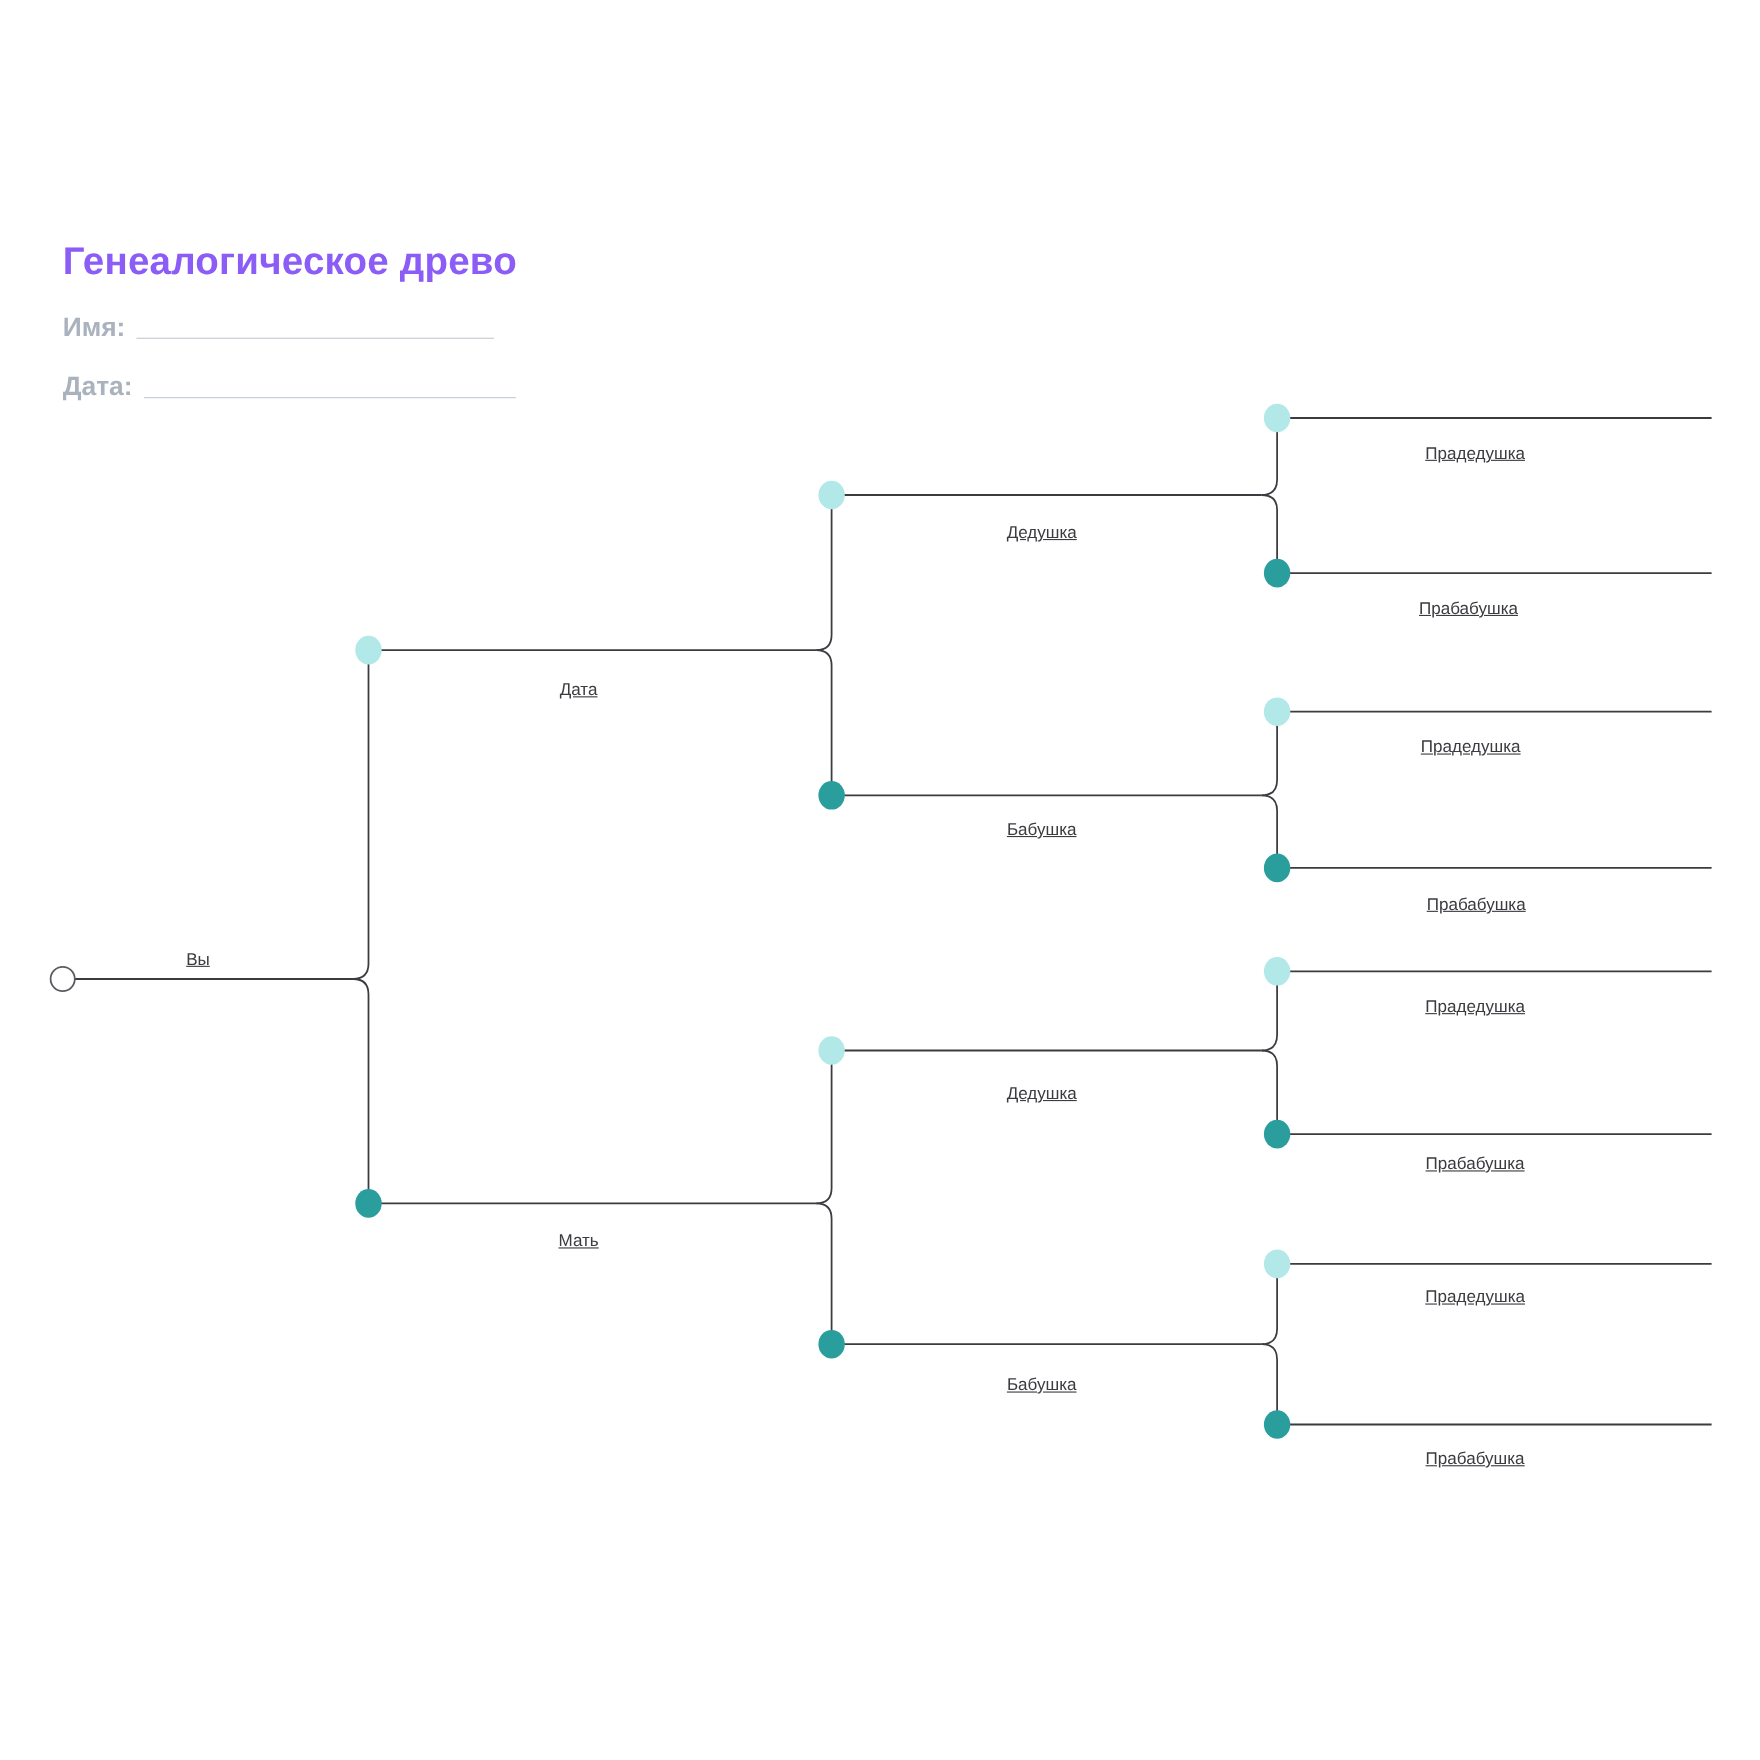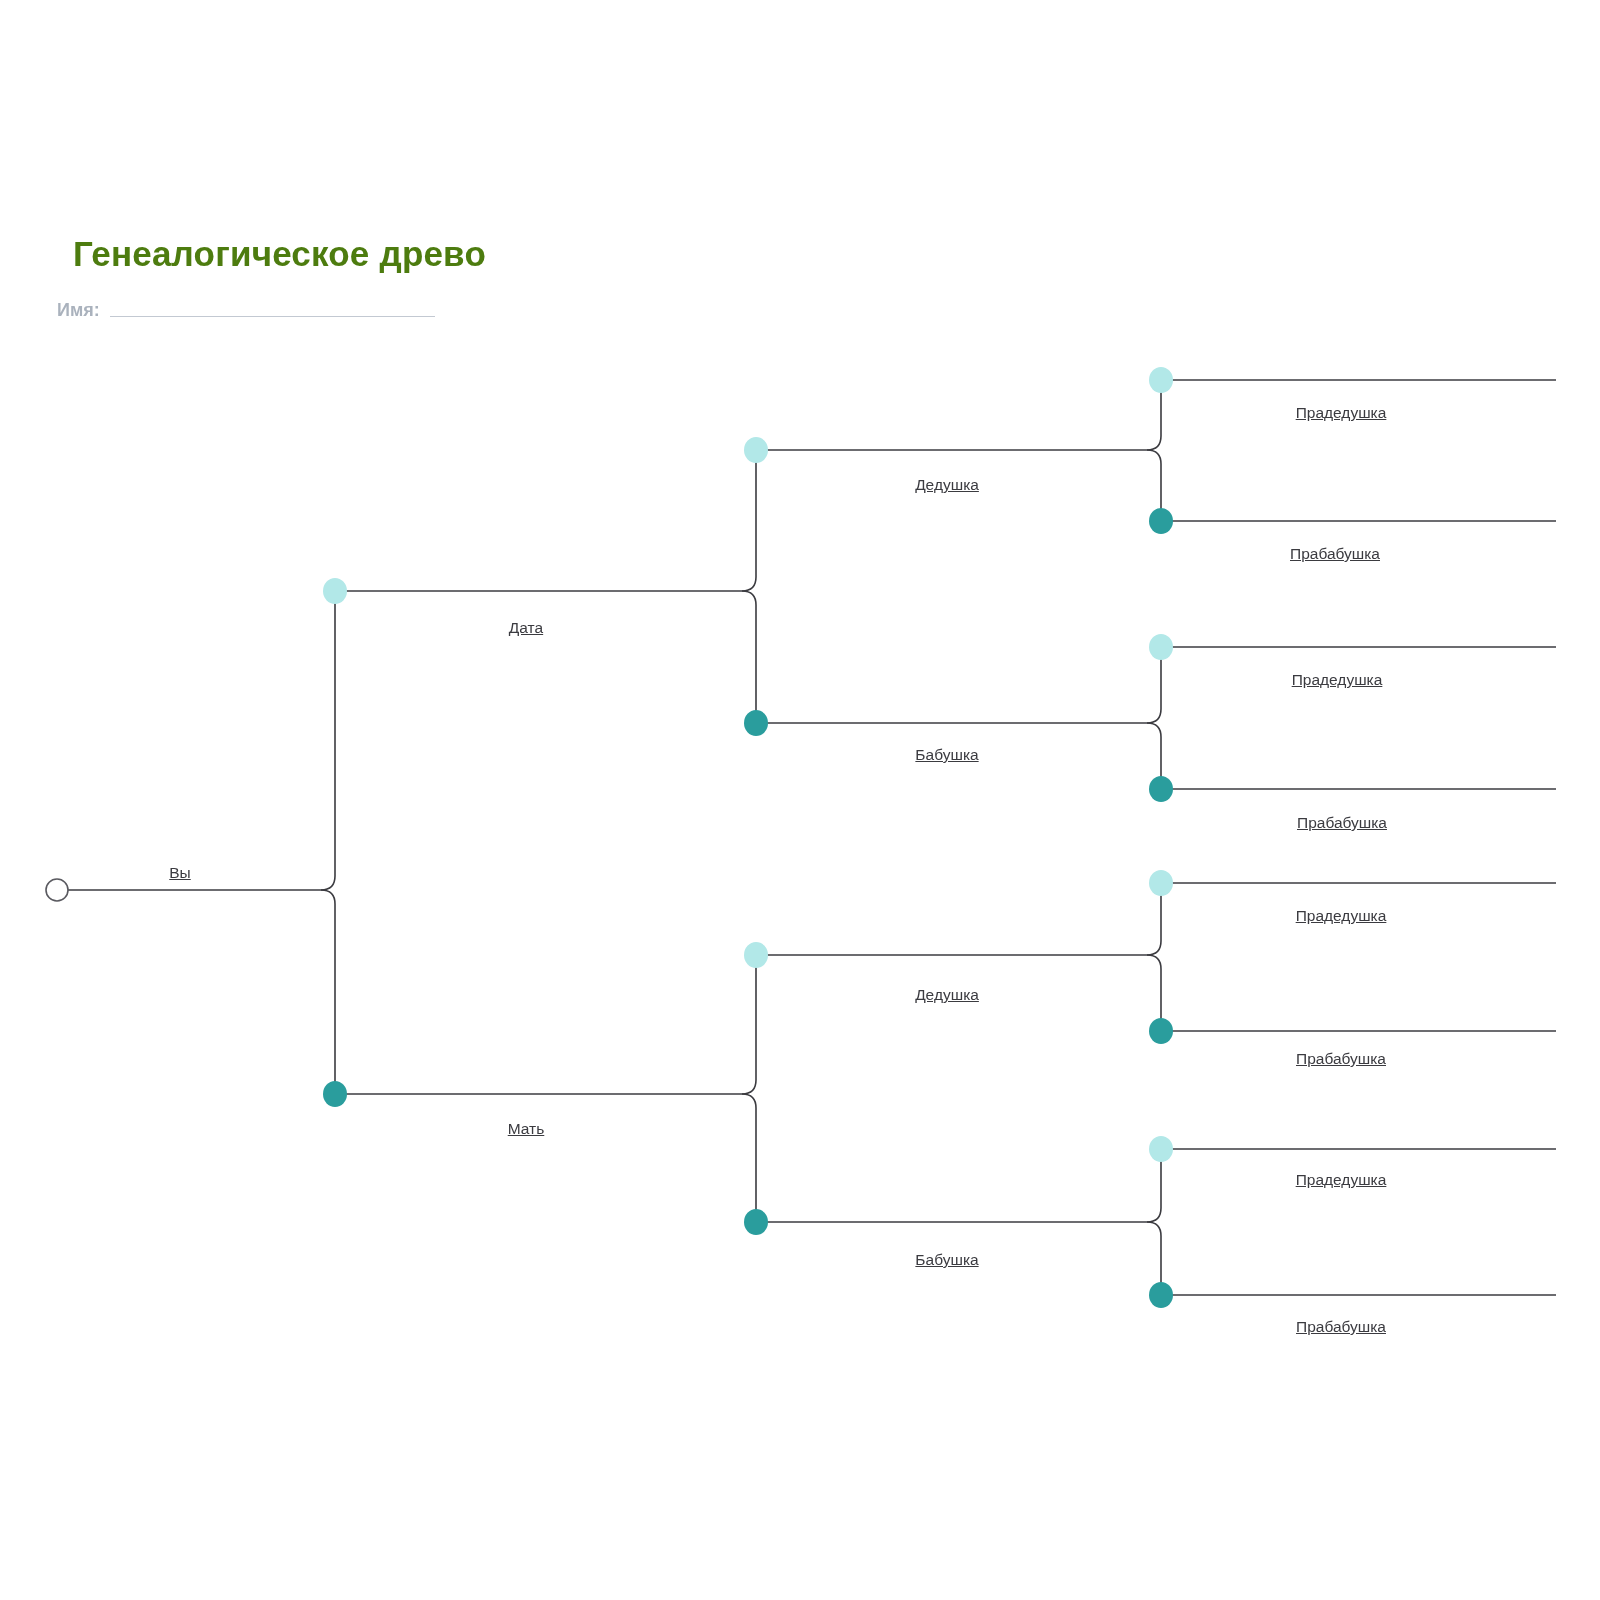--- a/index.html
+++ b/index.html
@@ -21,32 +21,32 @@
   
   #header {
     position: absolute;
     left: 57px;
     top: 218px;
     width: 700px;
   }
   #doc-title {
     font-size: 35px;
     font-weight: bold;
-    color: #4d7c0f;
+    color: #8b5cf6;
     letter-spacing: 0.2px;
-    margin: 16px;
+    margin: 0;
     white-space: nowrap;
   }
   .field-row {
     display: flex;
     align-items: flex-end;
     margin-top: 26px;
   }
   .field-label {
-    font-size: 18px;
+    font-size: 24px;
     font-weight: bold;
     color: #aab2bd;
     white-space: nowrap;
   }
   .field-rule {
     margin-left: 10px;
     border-bottom: 1.5px solid #c3c9d2;
     height: 1px;
   }
   #name-rule  { width: 325px; margin-bottom: 4px; }
@@ -88,20 +88,24 @@
 <div id="page">
 
   <div id="header">
     <h1 id="doc-title">Генеалогическое древо</h1>
 
     <div class="field-row">
       <span class="field-label">Имя:</span>
       <span class="field-rule" id="name-rule"></span>
     </div>
 
+    <div class="field-row">
+      <span class="field-label">Дата:</span>
+      <span class="field-rule" id="date-rule"></span>
+    </div>
   </div>
 
   <svg id="tree-svg" viewBox="0 0 1600 1600">
       <path d="M 1161 380 L 1556 380" class="conn"></path>
       <path d="M 1161 521 L 1556 521" class="conn"></path>
       <path d="M 1161 647 L 1556 647" class="conn"></path>
       <path d="M 1161 789 L 1556 789" class="conn"></path>
       <path d="M 1161 883 L 1556 883" class="conn"></path>
       <path d="M 1161 1031 L 1556 1031" class="conn"></path>
       <path d="M 1161 1149 L 1556 1149" class="conn"></path>

